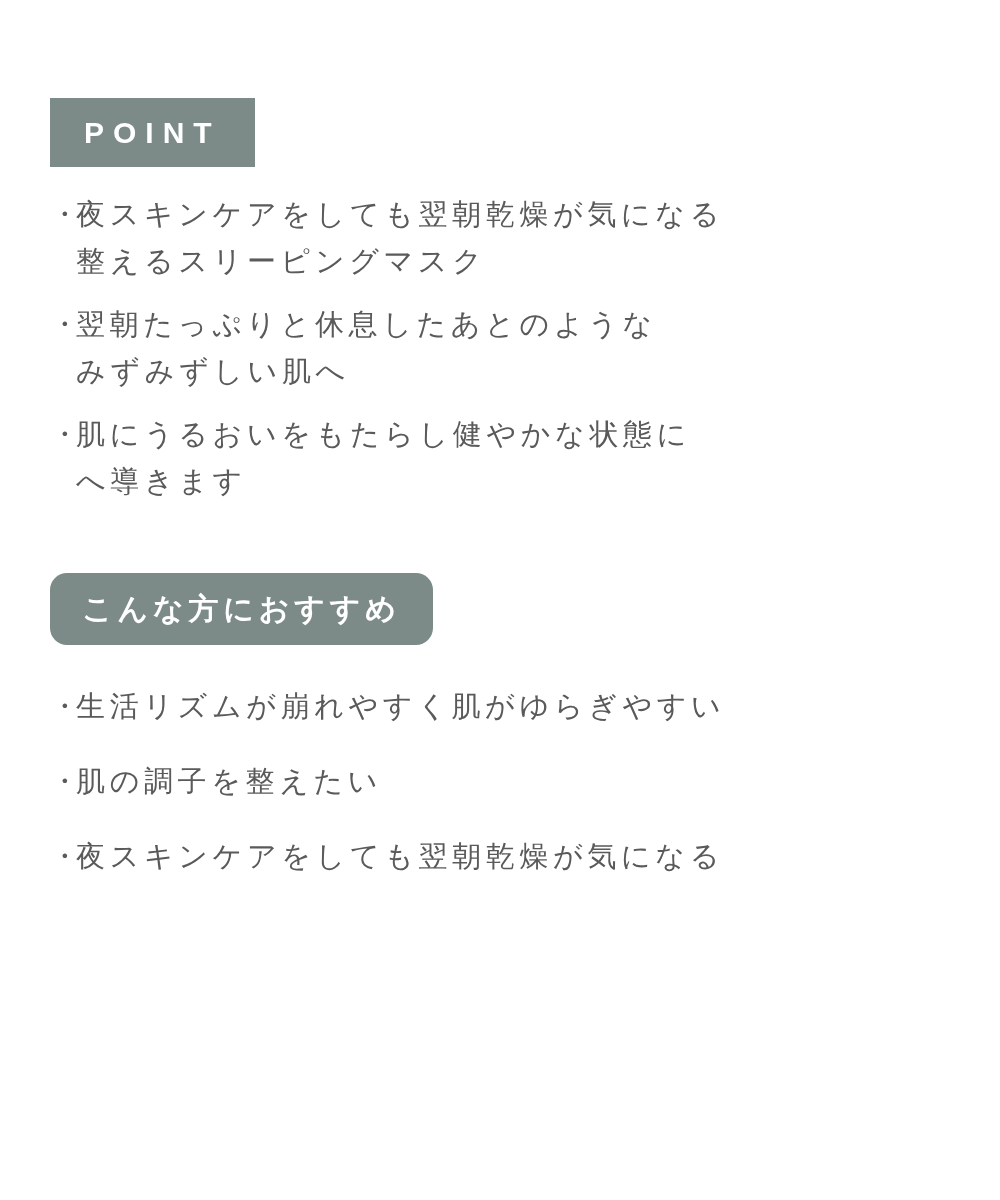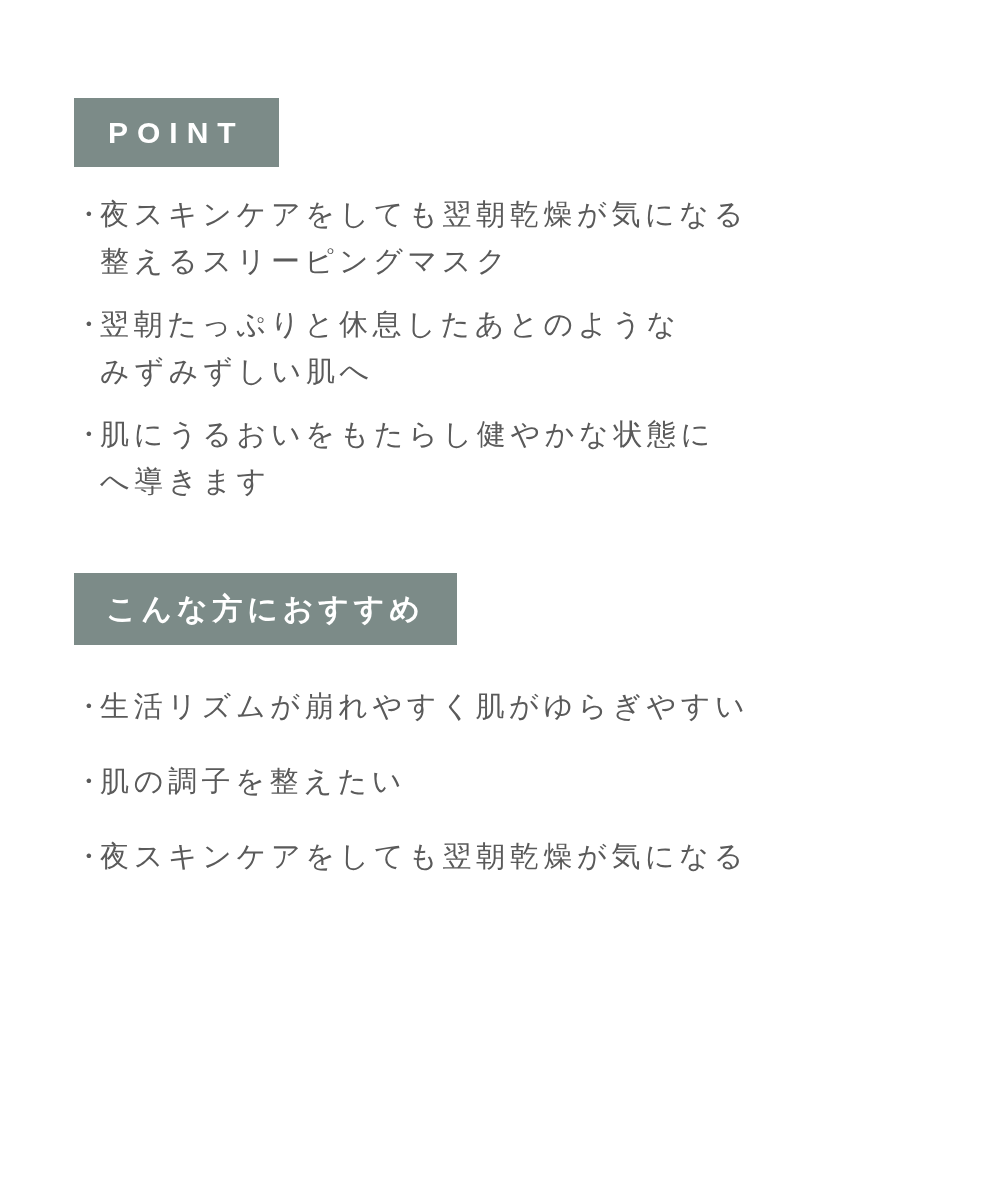--- a/index.html
+++ b/index.html
@@ -13,21 +13,21 @@
     font-family: "Liberation Sans", "DejaVu Sans", sans-serif;
     color: #4a4a4a;
     overflow: hidden;
   }
   .page {
     position: relative;
     width: 1000px;
     height: 1200px;
     background: #ffffff;
     box-sizing: border-box;
-    padding: 0 74px;
+    padding: 0 50px;
   }
   
   .banner {
     display: inline-block;
     background: #7c8b88;
     color: #ffffff;
     font-weight: bold;
     letter-spacing: 0.22em;
     box-sizing: border-box;
   }
@@ -37,20 +37,21 @@
     font-size: 30px;
     line-height: 1;
     letter-spacing: 0.30em;
   }
   .banner-recommend {
     margin-top: 0;
     padding: 19px 32px 20px 32px;
     font-size: 30px;
     line-height: 1.1;
     letter-spacing: 0.16em;
+    border-radius: 17px;
   }
   .list {
     margin: 0;
     padding: 0;
     list-style: none;
   }
   .list-point {
     margin-top: 24px;
   }
   .list-recommend {

